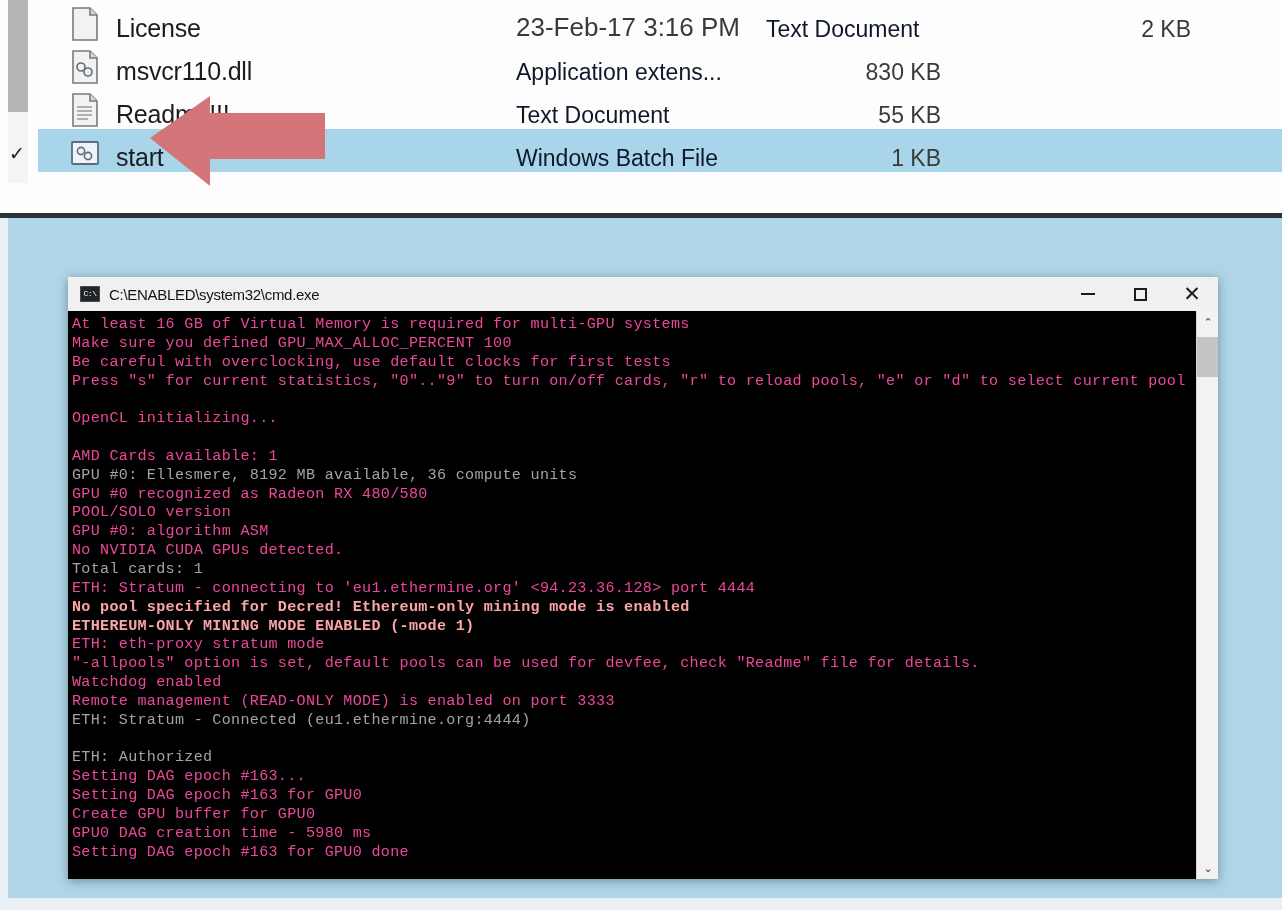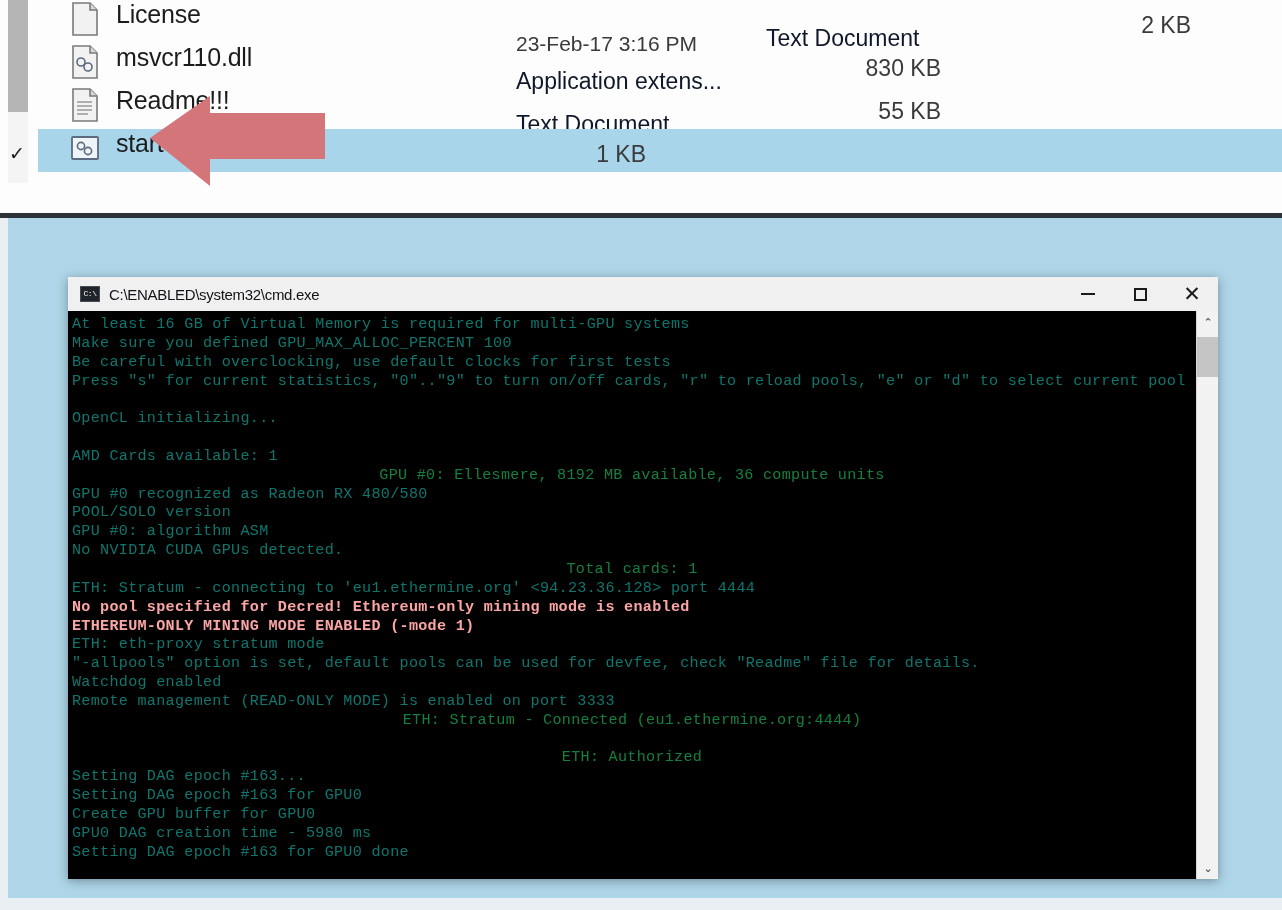--- a/index.html
+++ b/index.html
@@ -38,40 +38,40 @@
   }
 
   .file-rows {
     position: absolute; left: 38px; top: 0;
     width: 1244px; height: 183px;
   }
   .file-row {
     position: relative;
     height: 43px;
     display: flex;
-    align-items: flex-start;
+    align-items: flex-end;
   }
   .file-row.selected { background: #a8d5ea; }
 
   .file-icon {
     width: 34px; height: 38px;
     margin-left: 30px; margin-right: 14px;
     flex: 0 0 auto;
     display: flex; align-items: center; justify-content: center;
   }
   .file-name {
     font-size: 25px;
     color: #1c1c1c;
     letter-spacing: -0.2px;
     width: 400px;
     flex: 0 0 auto;
     white-space: nowrap;
   }
   .file-date {
-    font-size: 21px;
+    font-size: 26px;
     color: #3a3a3a;
     width: 250px;
     flex: 0 0 auto;
     white-space: nowrap;
     margin-top: 32px;
   }
   .file-type {
     font-size: 23px;
     color: #0f172a;
     width: 295px;
@@ -187,22 +187,22 @@
     left: 4px; top: 4px;
     right: 26px;
     font-family: "Liberation Mono", monospace;
     font-size: 15.1px;
     line-height: 18.85px;
     color: #cccccc;
     white-space: pre;
     letter-spacing: 0.3px;
   }
   .cmd-text .ln { display: block; height: 18.85px; }
-  .c-white  { color: #0f766e; }
-  .c-green  { color: #15803d; text-align: center; }
+  .c-white  { color: #ec4899; }
+  .c-green  { color: #a3a3a3; }
   .c-teal   { color: #fca5a5; font-weight: bold; }
 
   
   .cmd-scrollbar {
     position: absolute; right: 0; top: 0;
     width: 22px; height: 568px;
     background: #f2f2f2;
     border-left: 1px solid #d8d8d8;
   }
   .cmd-scroll-btn {
@@ -280,20 +280,21 @@
 
       <div class="file-row selected">
         <span class="file-icon">
           <svg width="30" height="26" viewBox="0 0 30 26">
             <rect x="2" y="2" width="26" height="22" rx="1" fill="#eef4f8" stroke="#5b6b80" stroke-width="1.8"></rect>
             <circle cx="11" cy="11" r="3.6" fill="none" stroke="#5b6b80" stroke-width="1.6"></circle>
             <circle cx="18" cy="16" r="3.6" fill="none" stroke="#5b6b80" stroke-width="1.6"></circle>
           </svg>
         </span>
         <span class="file-name">start</span>
+        <span class="file-type">Windows Batch File</span>
         <span class="file-size">1 KB</span>
       </div>
     </div>
 
     <div class="red-arrow">
       <svg width="175" height="115" viewBox="0 0 175 115">
         <path d="M175 17 L60 17 L60 0 L0 42 L60 90 L60 63 L175 63 Z" fill="#d4757a"></path>
       </svg>
     </div>
   </div>

